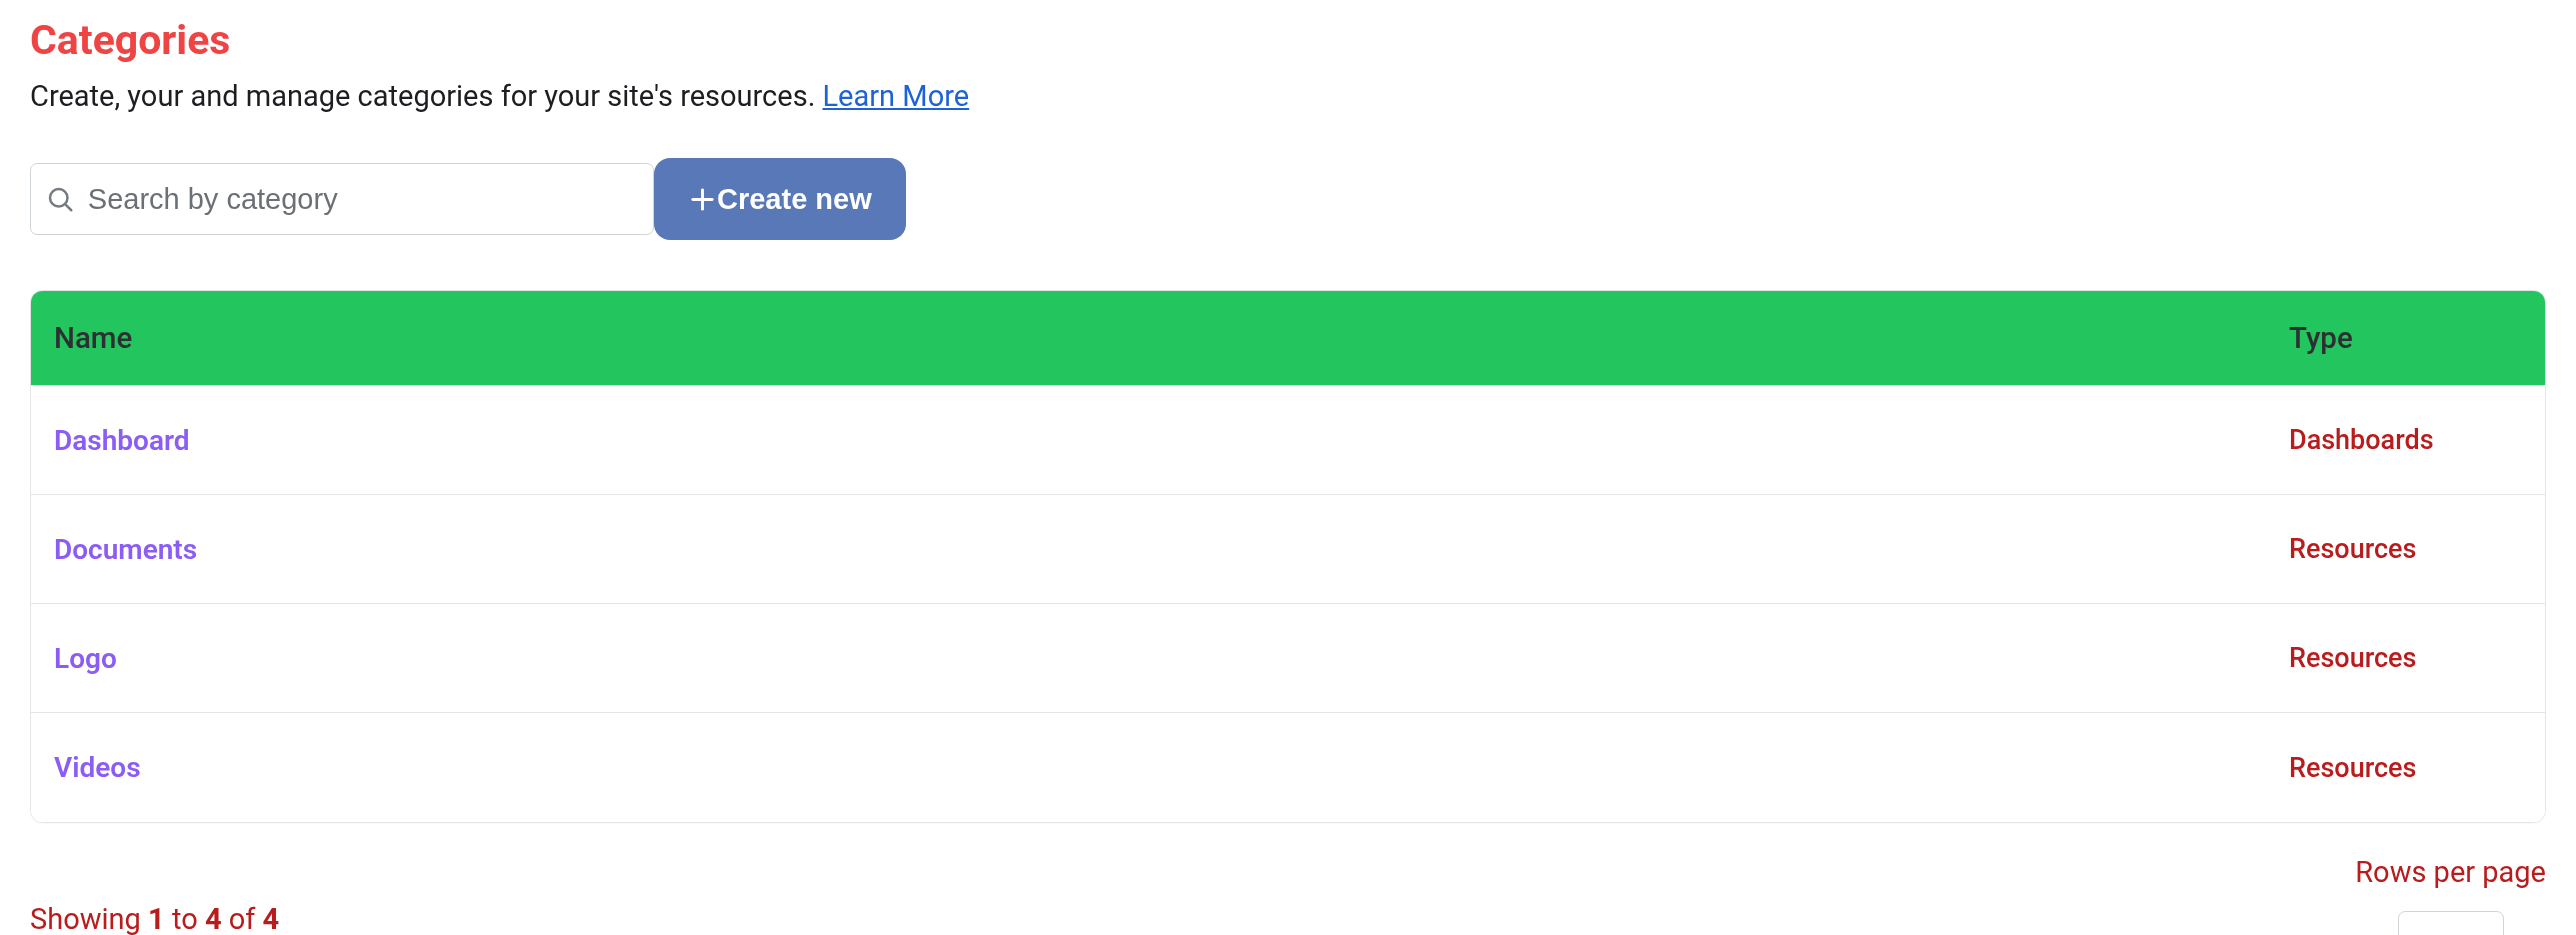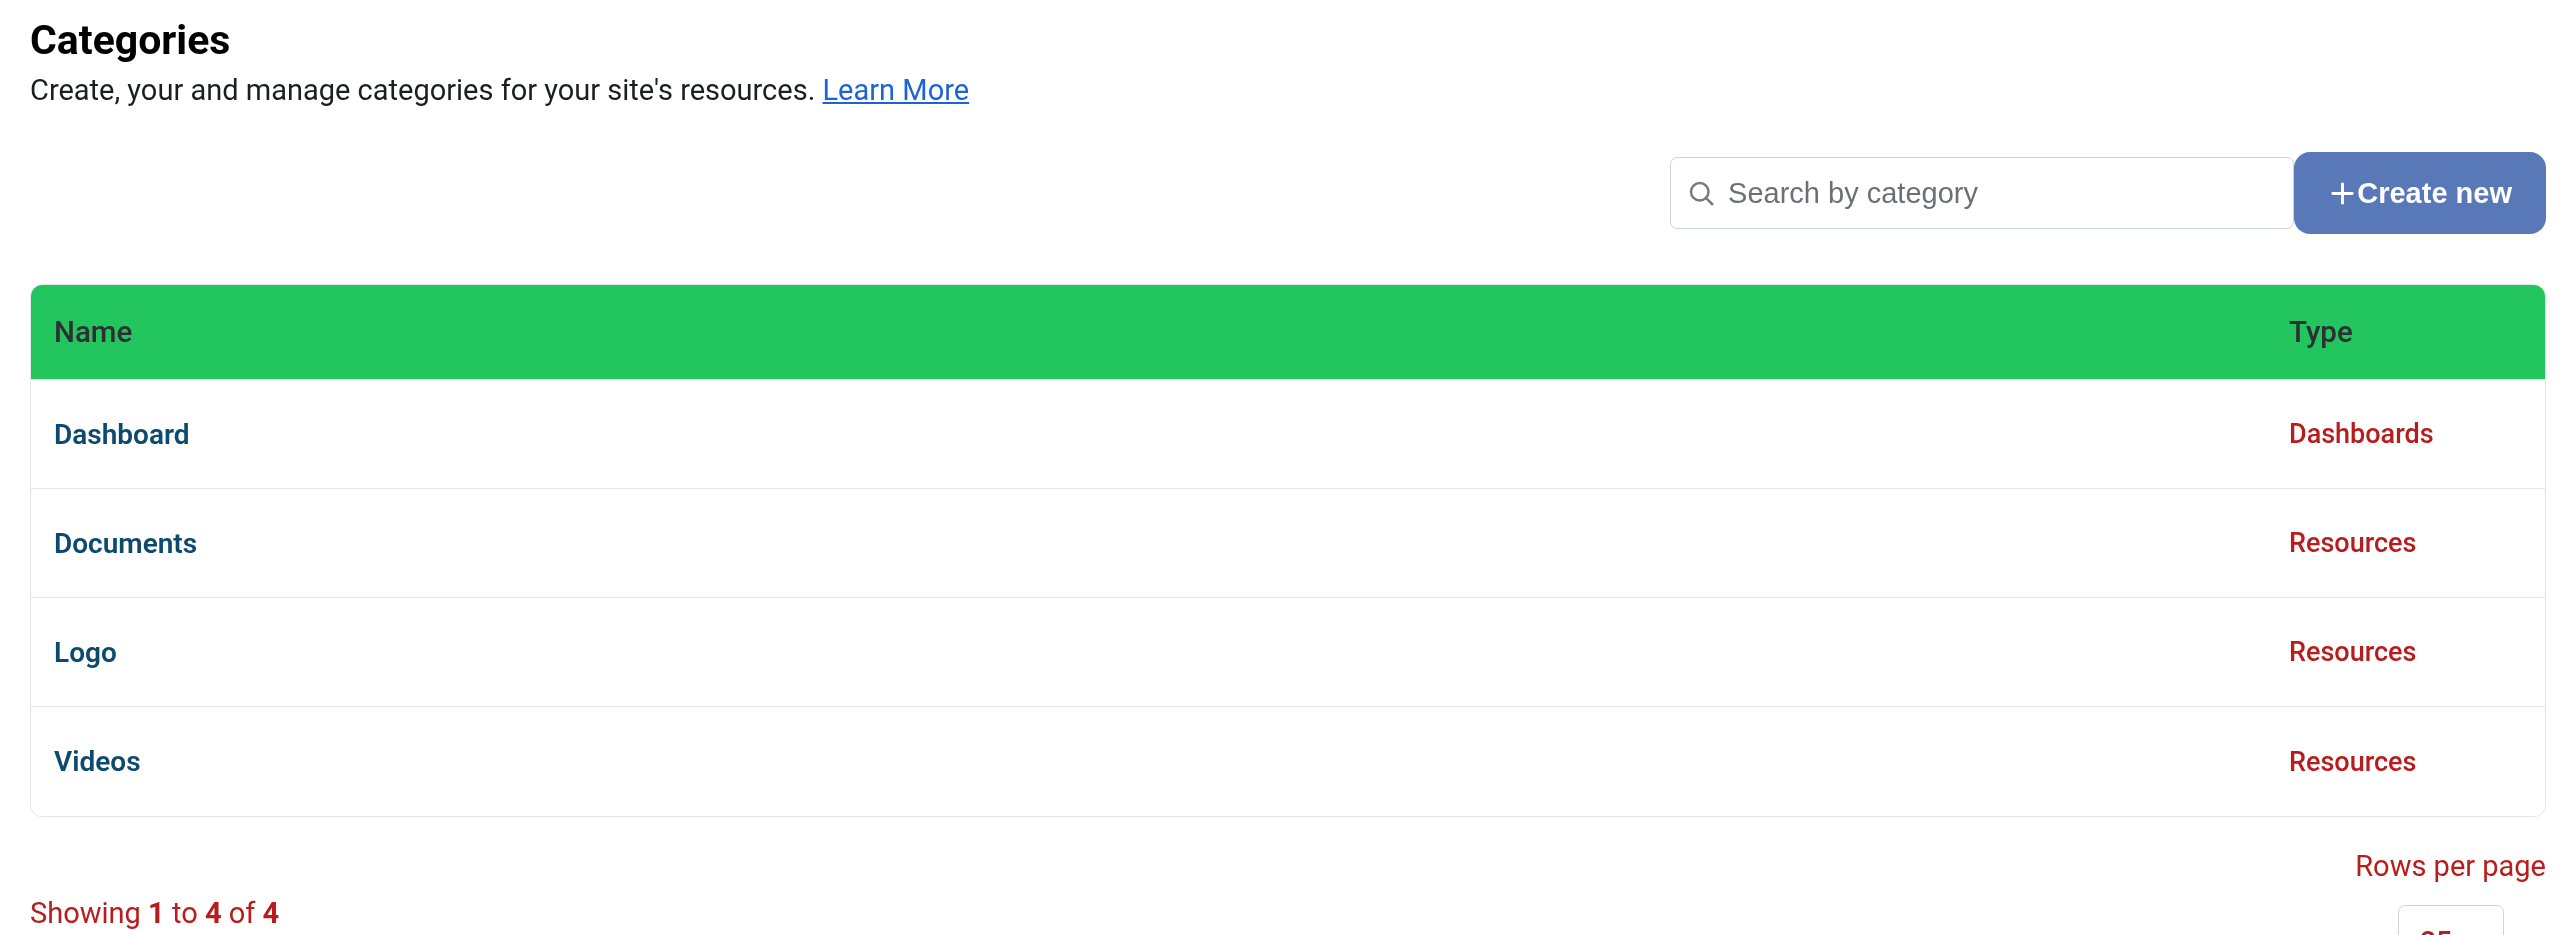--- a/index.html
+++ b/index.html
@@ -6,36 +6,36 @@
   body {
     font-family: -apple-system, BlinkMacSystemFont, "Segoe UI", Roboto, "Helvetica Neue", Arial, sans-serif;
     background: #ffffff;
     color: #1c1e21;
     padding: 16px 30px 27px 30px;
     width: 2576px;
   }
   .page-title {
     font-size: 41px;
     font-weight: 700;
-    color: #000000;
-    margin-bottom: 9px;
+    color: #ef4444;
+    margin-bottom: 15px;
   }
   .subtitle {
     font-size: 29px;
     color: #1c1e21;
     font-weight: 400;
     margin-bottom: 45px;
   }
   .learn-more {
     color: #1d62d6;
     text-decoration: underline;
   }
   .controls-row {
     display: flex;
-    justify-content: flex-end;
+    justify-content: flex-start;
     align-items: center;
     margin-bottom: 50px;
   }
   .search-wrap {
     display: flex;
     align-items: center;
     border: 1.8px solid #cfd4d9;
     border-radius: 7.2px;
     padding: 0 14.3px;
     height: 72px;
@@ -100,21 +100,21 @@
     border-bottom: 0.9px solid #e3e5e8;
     padding: 0 23px;
     height: 109px;
     background: #fff;
   }
   .trow:last-child { border-bottom: none; }
   .td-name {
     flex: 1;
     font-size: 28px;
     font-weight: 600;
-    color: #0c4a6e;
+    color: #8b5cf6;
   }
   .td-type {
     width: 233px;
     font-size: 27px;
     color: #b91c1c;
     font-weight: 500;
   }
   .pagination-row {
     display: flex;
     justify-content: space-between;

